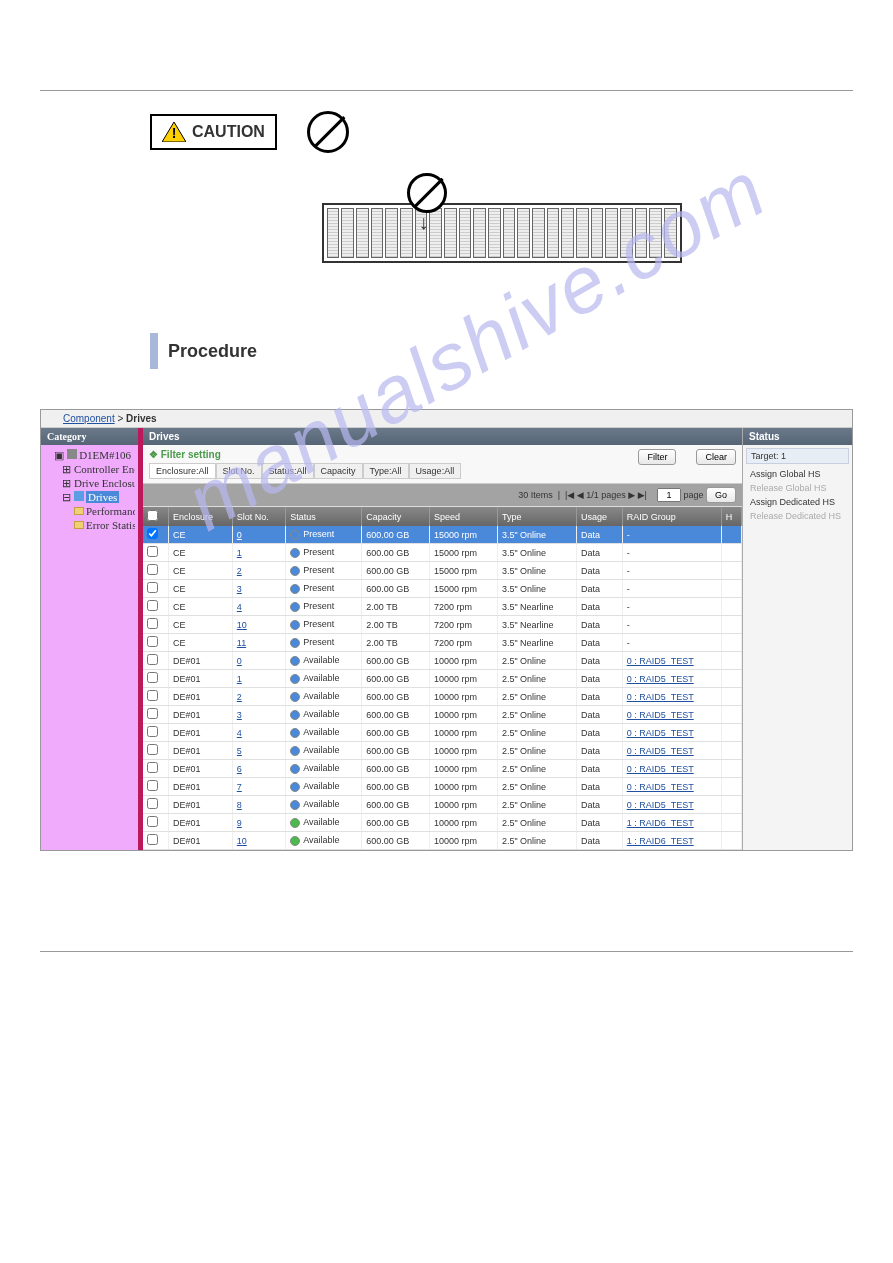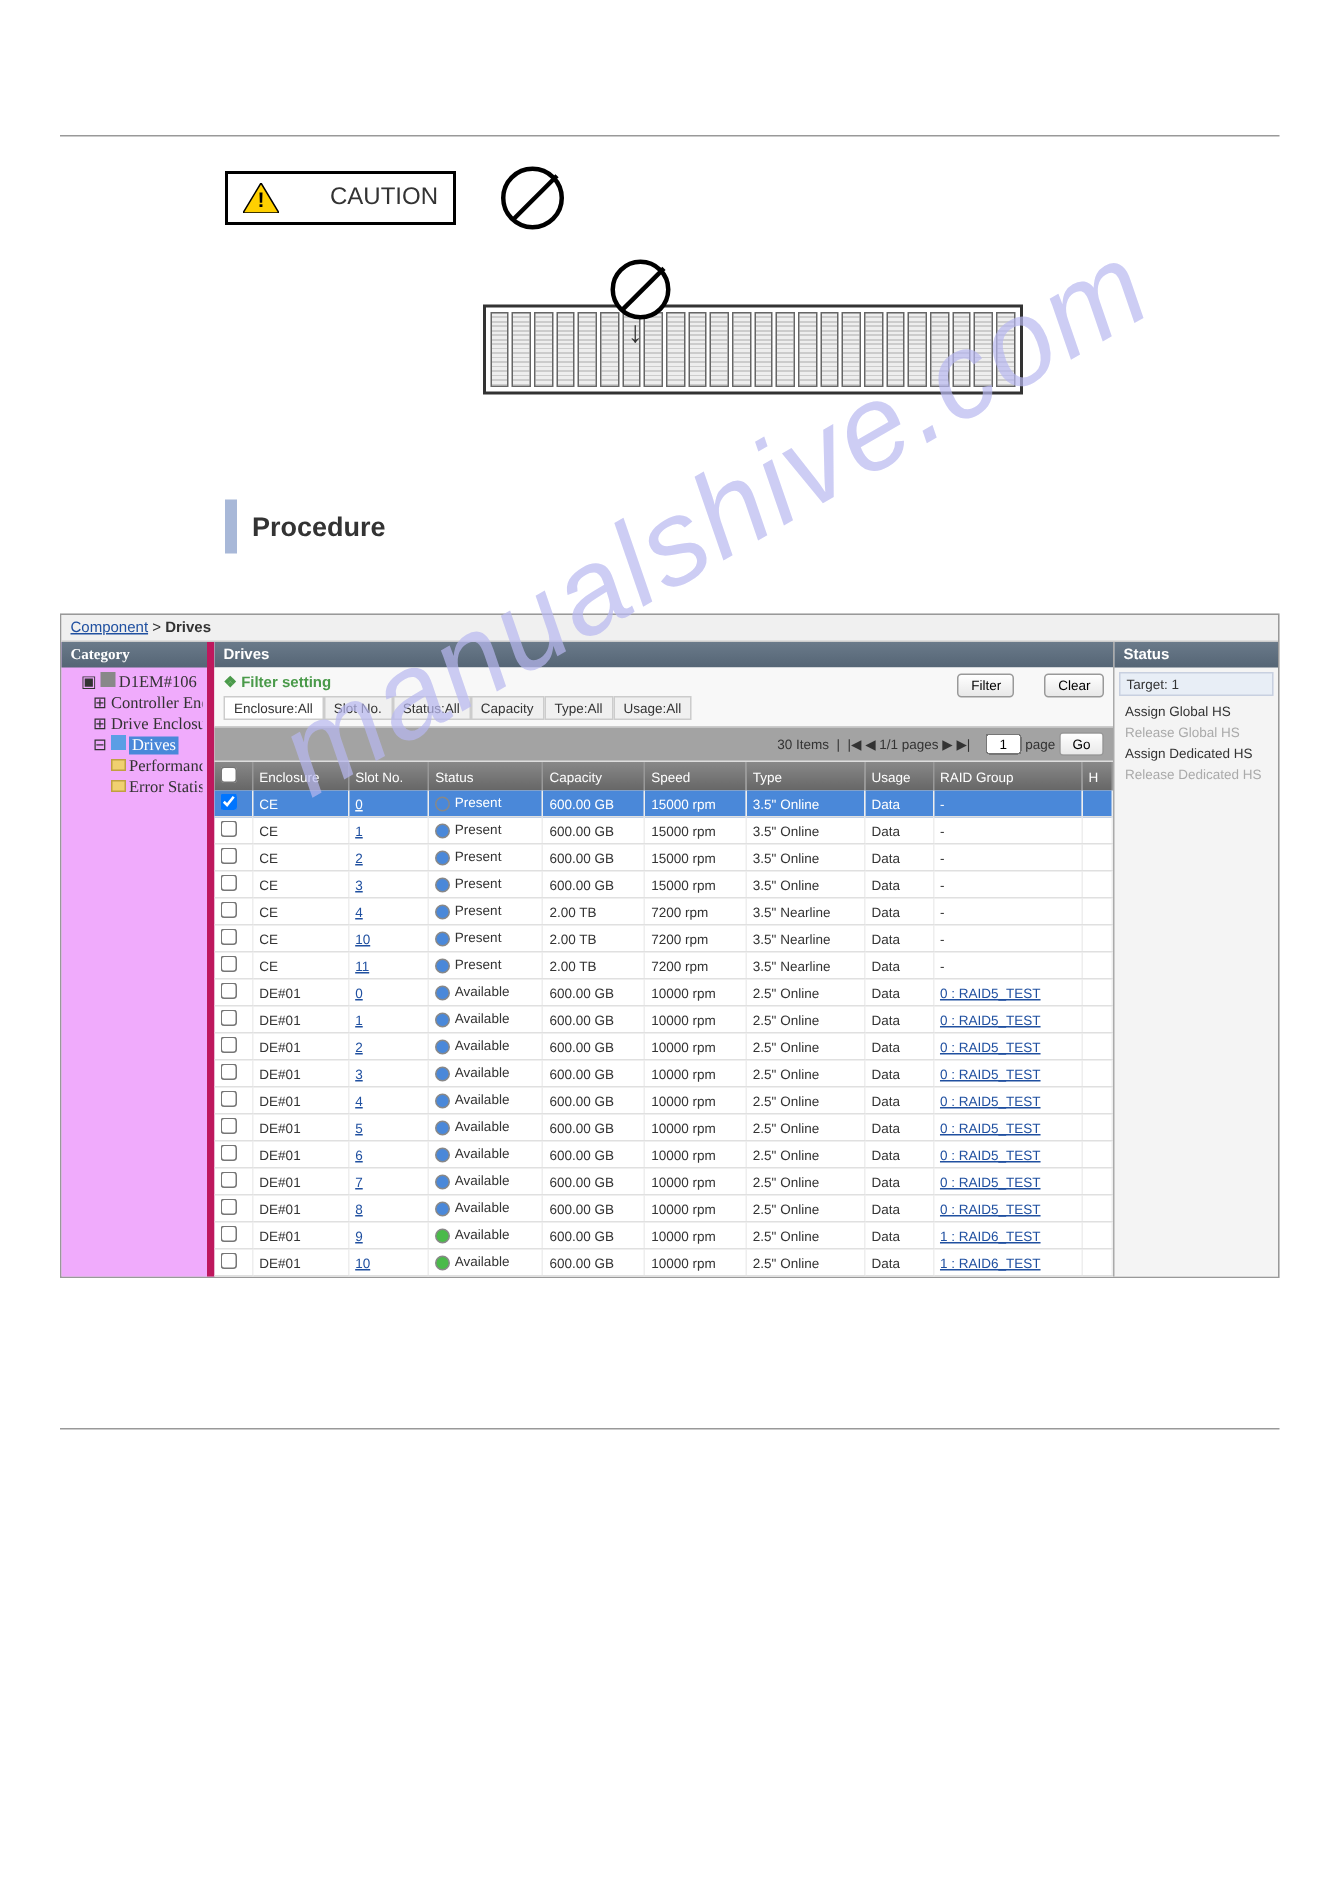--- a/index.html
+++ b/index.html
@@ -3,36 +3,36 @@
 <meta charset="utf-8">
 <style>
 * { box-sizing: border-box; margin: 0; padding: 0; }
 body { font-family: Arial, sans-serif; font-size: 12px; background: #fff; color: #333; width: 893px; }
 .page { padding: 20px 40px 40px 40px; position: relative; }
 .hr-top { border-top: 1px solid #999; margin: 70px 0 20px 0; }
 .content-area { margin-left: 110px; }
 .caution-row { display: flex; align-items: center; gap: 30px; margin-bottom: 25px; }
 .caution-box { border: 2px solid #000; padding: 6px 10px; display: flex; align-items: center; gap: 6px; background: #fff; }
 .caution-tri { width: 24px; height: 20px; }
-.caution-text { font-weight: normal; font-size: 16px; margin-left: 28px; }
+.caution-text { font-weight: bold; font-size: 16px; }
 .prohibit-circle { width: 42px; height: 42px; border: 3px solid #000; border-radius: 50%; position: relative; }
 .prohibit-circle::after { content: ""; position: absolute; width: 3px; height: 42px; background: #000; left: 50%; top: -3px; transform: rotate(45deg); transform-origin: center; }
 .enclosure-fig { position: relative; margin: 50px auto 30px; width: 360px; text-align: center; }
 .prohibit-small { width: 40px; height: 40px; border: 3px solid #000; border-radius: 50%; position: absolute; left: 85px; top: -30px; z-index: 2; background: #fff; }
 .prohibit-small::after { content: ""; position: absolute; width: 3px; height: 40px; background: #000; left: 50%; top: -3px; transform: rotate(45deg); }
 .arrow-down { position: absolute; left: 97px; top: 8px; z-index: 3; font-size: 20px; font-weight: bold; }
 .enclosure-box { border: 2px solid #333; width: 360px; height: 60px; display: flex; padding: 3px; gap: 2px; }
 .slot { border: 1px solid #666; flex: 1; background: repeating-linear-gradient(0deg, #ccc 0, #ccc 1px, #eee 1px, #eee 3px); }
 .watermark { position: absolute; top: 300px; left: 150px; font-size: 80px; font-style: italic; color: #b8b8f0; opacity: 0.7; transform: rotate(-30deg); z-index: 5; pointer-events: none; letter-spacing: 2px; }
 .proc-block { margin-top: 70px; margin-bottom: 40px; display: flex; align-items: center; }
 .proc-bar { width: 8px; height: 36px; background: #a8b8d8; margin-right: 10px; }
 .proc-title { font-size: 18px; font-weight: bold; }
 .app-container { border: 1px solid #999; margin-top: 30px; background: #e8e8e8; font-size: 10px; }
 .breadcrumb { padding: 3px 6px; background: #f0f0f0; border-bottom: 1px solid #ccc; }
-.breadcrumb a { color: #2050a0; text-decoration: underline; }
+.breadcrumb a { color: #2050a0; text-decoration: underline; margin-left: 16px; }
 .layout { display: flex; }
 .sidebar { width: 102px; background: #f0abfc; border-right: 5px solid #be185d; font-family: Liberation Serif, serif; }
 .panel-hd { background: linear-gradient(#6a7a8a, #556575); color: #fff; padding: 3px 6px; font-weight: bold; font-size: 10px; }
 .tree { padding: 3px; font-size: 11px; line-height: 14px; }
 .tree-item { padding-left: 10px; white-space: nowrap; overflow: hidden; }
 .tree-ico { display: inline-block; width: 10px; height: 10px; margin-right: 2px; }
 .ico-device { background: #888; }
 .ico-drives { background: #5a9ee5; }
 .ico-folder { background: #f0d070; border: 1px solid #c0a040; width: 10px; height: 8px; }
 .tree-sel { background: #4a88d9; color: #fff; padding: 0 2px; }

